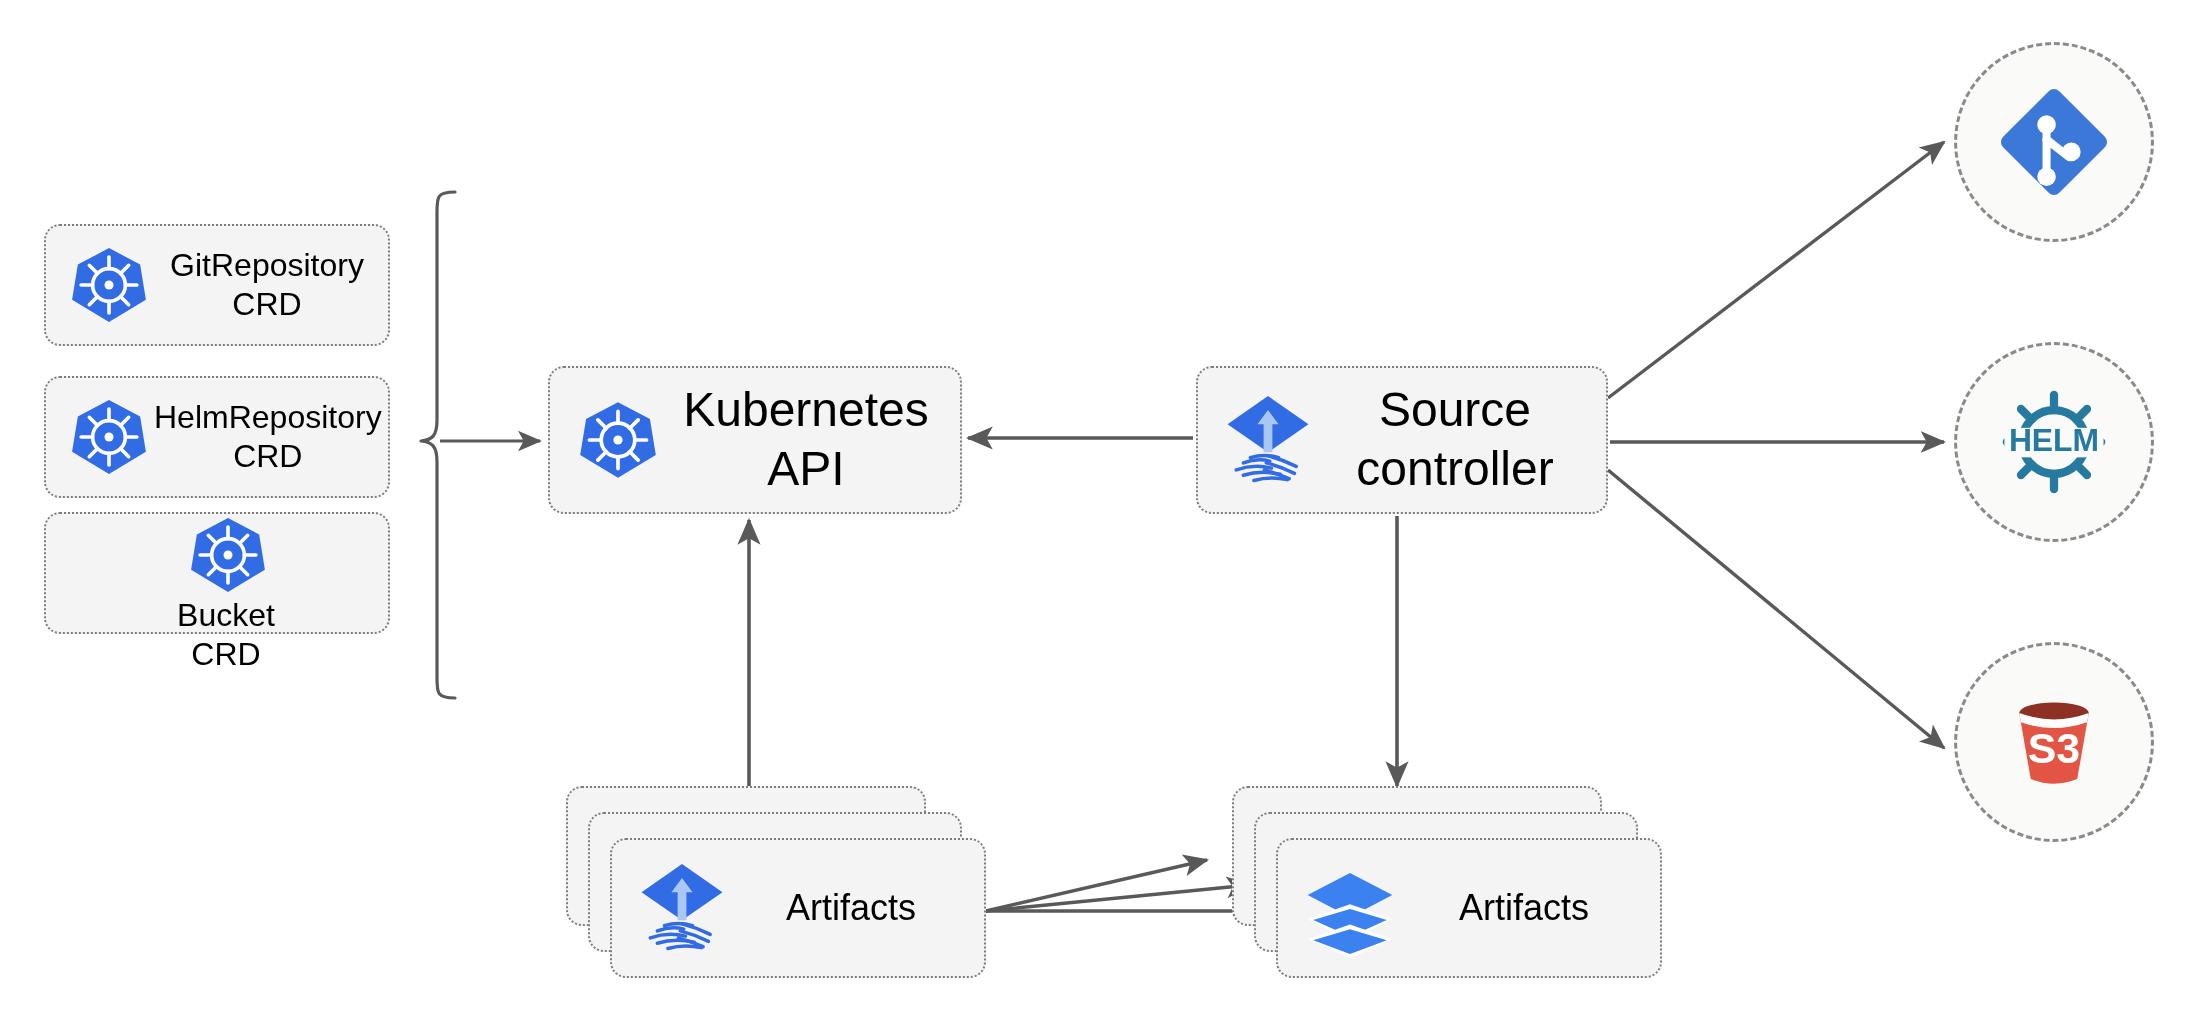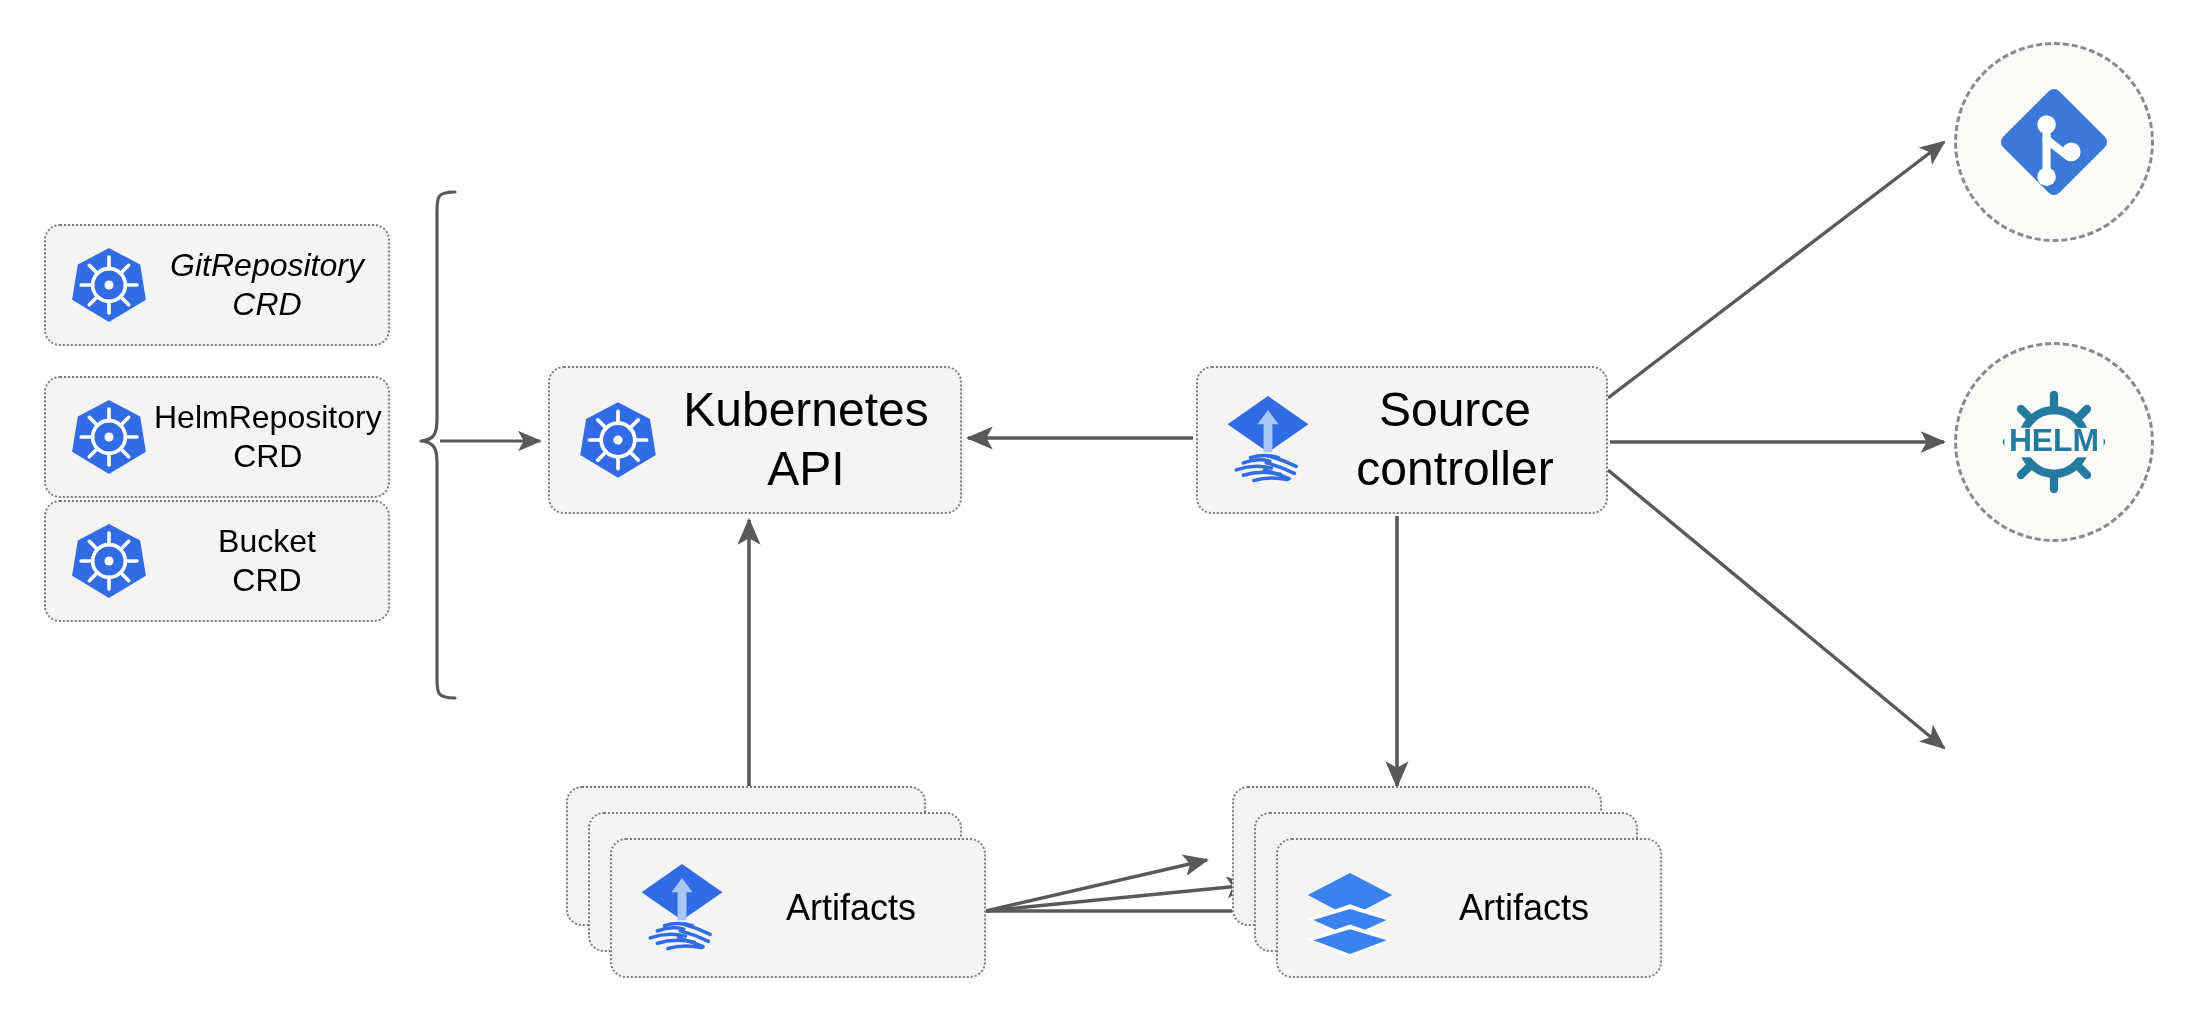--- a/index.html
+++ b/index.html
@@ -157,21 +157,21 @@
 
     <line x1="1610" y1="442" x2="1944" y2="442" stroke="#595959" stroke-width="3.4" marker-end="url(#arrow)"></line>
 
     <line x1="1608" y1="470" x2="1944" y2="748" stroke="#595959" stroke-width="3.4" marker-end="url(#arrow)"></line>
 
     <line x1="986" y1="911" x2="1207" y2="860" stroke="#595959" stroke-width="3.4" marker-end="url(#arrow)"></line>
     <line x1="986" y1="911" x2="1250" y2="885" stroke="#595959" stroke-width="3.4" marker-end="url(#arrow)"></line>
     <line x1="986" y1="911" x2="1295" y2="911" stroke="#595959" stroke-width="3.4" marker-end="url(#arrow)"></line>
   </svg>
 
-  <div class="node crd-box" style="left:44px; top:224px;font-style:italic;">
+  <div class="node crd-box" style="left:44px; top:224px;">
     <span class="node-icon">
       <svg viewBox="0 0 100 100" width="82" height="82">
         <polygon points="50,5 88,25 95,68 50,95 5,68 12,25" fill="#326ce5"></polygon>
         <g fill="none" stroke="#ffffff" stroke-width="4.4" stroke-linecap="round">
           <circle cx="50" cy="50" r="20"></circle>
           <line x1="50" y1="16" x2="50" y2="30"></line>
           <line x1="50" y1="70" x2="50" y2="84"></line>
           <line x1="16" y1="50" x2="30" y2="50"></line>
           <line x1="70" y1="50" x2="84" y2="50"></line>
           <line x1="26" y1="26" x2="36" y2="36"></line>
@@ -201,21 +201,21 @@
           <line x1="74" y1="26" x2="64" y2="36"></line>
           <line x1="36" y1="64" x2="26" y2="74"></line>
         </g>
         <circle cx="50" cy="50" r="5.5" fill="#ffffff"></circle>
       </svg>
     </span>
     <span class="node-label">HelmRepository
 CRD</span>
   </div>
 
-  <div class="node crd-box" style="left:44px; top:500px;">
+  <div class="node crd-box" style="left:44px; top:512px;flex-direction:column;">
     <span class="node-icon">
       <svg viewBox="0 0 100 100" width="82" height="82">
         <polygon points="50,5 88,25 95,68 50,95 5,68 12,25" fill="#326ce5"></polygon>
         <g fill="none" stroke="#ffffff" stroke-width="4.4" stroke-linecap="round">
           <circle cx="50" cy="50" r="20"></circle>
           <line x1="50" y1="16" x2="50" y2="30"></line>
           <line x1="50" y1="70" x2="50" y2="84"></line>
           <line x1="16" y1="50" x2="30" y2="50"></line>
           <line x1="70" y1="50" x2="84" y2="50"></line>
           <line x1="26" y1="26" x2="36" y2="36"></line>
@@ -341,14 +341,24 @@
           <line x1="69" y1="69" x2="78" y2="78"></line>
           <line x1="78" y1="22" x2="69" y2="31"></line>
           <line x1="31" y1="69" x2="22" y2="78"></line>
         </g>
         <rect x="8" y="38" width="84" height="25" fill="#fafaf8"></rect>
         <text x="50" y="58" text-anchor="middle" font-family="'Liberation Sans', sans-serif" font-size="27" font-weight="bold" fill="#277a9f">HELM</text>
       </svg>
     </span>
   </div>
 
+  <div class="circle-node" style="left:1954px; top:642px;">
+    <span class="node-icon">
+      <svg viewBox="0 0 100 100" width="116" height="116">
+        <path d="M 20 25 L 30 82 Q 50 90 70 82 L 80 25 Z" fill="#e25444"></path>
+        <ellipse cx="50" cy="25" rx="30" ry="9" fill="#8c3123"></ellipse>
+        <path d="M 20 25 Q 50 36 80 25 L 78.5 33 Q 50 43 21.5 33 Z" fill="#ffffff"></path>
+        <text x="50" y="68" text-anchor="middle" font-family="'Liberation Sans', sans-serif" font-size="37" font-weight="bold" fill="#ffffff">S3</text>
+      </svg>
+    </span>
+  </div>
 
 </div>
 
 </body></html>

